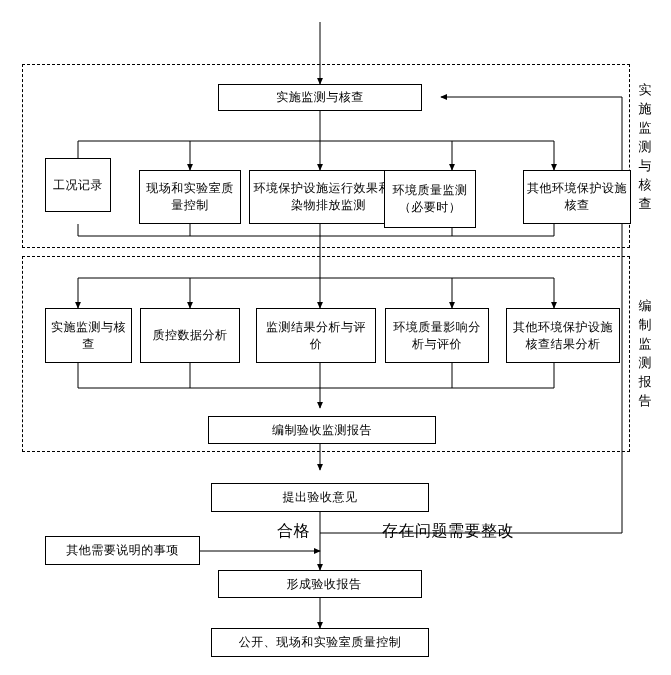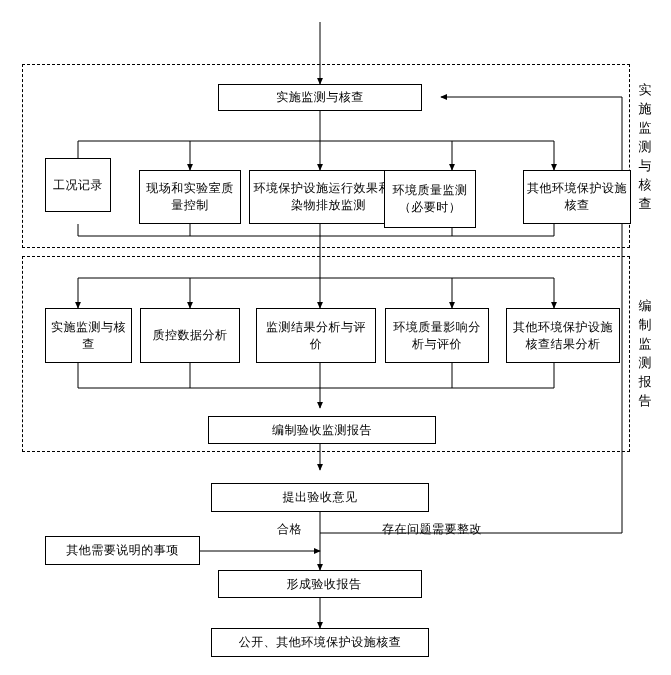--- a/index.html
+++ b/index.html
@@ -35,21 +35,21 @@
   .sidelabel{
     position:absolute;
     font-size:13px;
     line-height:19px;
     text-align:center;
     width:18px;
     letter-spacing:0;
   }
   .edgelabel{
     position:absolute;
-    font-size:12px;
+    font-size:16px;
     letter-spacing:0.5px;
     white-space:nowrap;
   }
   svg{position:absolute;left:0;top:0;width:671px;height:675px;pointer-events:none;}
 </style>
 </head>
 <body>
 
 <div id="canvas">
 
@@ -128,18 +128,18 @@
   <div class="box" style="left:494px;top:308px;width:114px;height:55px;margin-left:12px;">其他环境保护设施核查结果分析</div>
 
   <div class="box" style="left:208px;top:416px;width:228px;height:28px;">编制验收监测报告</div>
 
   <div class="box" style="left:211px;top:470px;width:218px;height:29px;margin-top:13px;">提出验收意见</div>
 
   <div class="box" style="left:45px;top:536px;width:155px;height:29px;">其他需要说明的事项</div>
 
   <div class="box" style="left:218px;top:570px;width:204px;height:28px;padding-left:11px;">形成验收报告</div>
 
-  <div class="box" style="left:211px;top:628px;width:218px;height:29px;">公开、其他环境保护设施核查</div>
+  <div class="box" style="left:211px;top:628px;width:218px;height:29px;">公开、现场和实验室质量控制</div>
 
   <div class="edgelabel" style="left:277px;top:521px;">合格</div>
   <div class="edgelabel" style="left:382px;top:521px;">存在问题需要整改</div>
 
 </div>
 
 </body></html>

